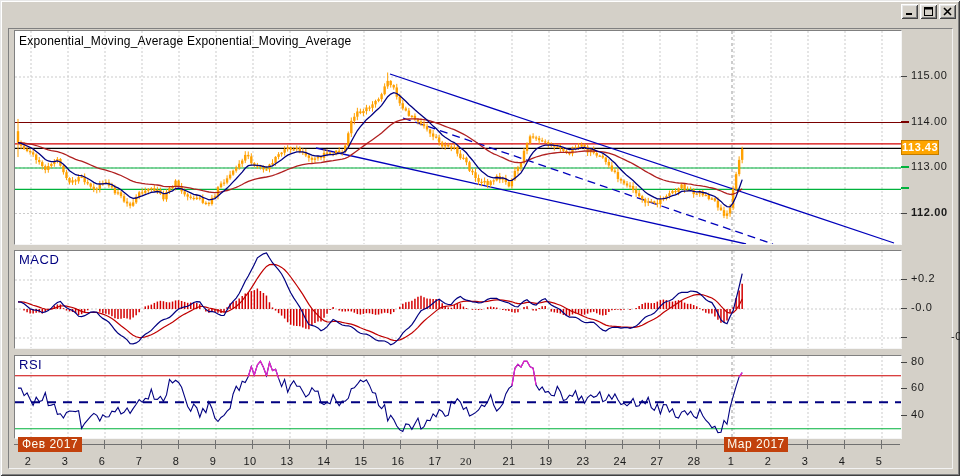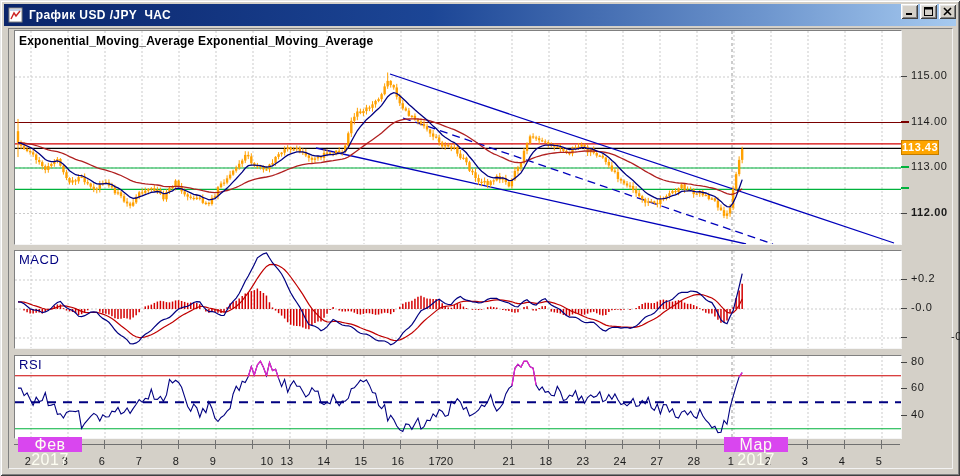--- a/index.html
+++ b/index.html
@@ -15,45 +15,37 @@
   .wbtn{width:17px;height:15px;background:#D4D0C8;position:relative;
     box-shadow:inset 1px 1px 0 #fff,inset -1px -1px 0 #404040,inset 2px 2px 0 #E6E6E6,inset -2px -2px 0 #808080;
     display:flex;align-items:center;justify-content:center;cursor:pointer}
   .client-inset{position:absolute;left:8px;top:28px;width:945px;height:441px;background:#D4D0C8;
     border:1px solid;border-color:#808080 #F2F2F2 #F2F2F2 #808080}
   .panel{position:absolute;left:14px;background:#FFFFFF;border:1px solid;border-color:#808080 #F5F5F5 #F5F5F5 #808080}
   .panel svg{display:block}
   #panel-main{top:30px;width:888px;height:215px}
   #panel-macd{top:250px;width:888px;height:99px}
   #panel-rsi{top:355px;width:888px;height:84px}
-  .legend{position:absolute;left:19px;top:34px;font-size:12px;font-weight:bold;letter-spacing:.2px;z-index:5;white-space:pre}
+  .legend{position:absolute;left:19px;top:34px;font-size:12px;font-weight:normal;letter-spacing:.2px;z-index:5;white-space:pre}
   .panel-label{position:absolute;left:19px;color:#000080;font-size:13px;letter-spacing:.5px;z-index:5}
   .ylabel{position:absolute;left:911px;font-size:11px;color:#1a1a1a;letter-spacing:.6px;z-index:4}
   .ytick{position:absolute;left:901px;width:6px;height:1px;background:#444;z-index:4}
   .lvltick{position:absolute;left:901px;width:8px;height:2px;z-index:4}
   .price-badge{position:absolute;left:901px;top:140px;width:38px;height:15px;background:#FFA500;border:1px solid #C27C00;
     color:#fff;font-size:11px;font-weight:bold;text-align:center;line-height:13px;letter-spacing:.5px;z-index:6}
   .tl-line{position:absolute;left:14px;top:444px;width:886px;height:1px;background:#707070;z-index:3}
   .tl-tick{position:absolute;width:1px;height:9px;top:440px;background:#707070;z-index:3}
   .dlabel{position:absolute;top:455px;width:30px;text-align:center;font-size:11px;color:#1a1a1a;letter-spacing:.5px;z-index:4}
-  .month-badge{position:absolute;top:437px;width:64px;height:15px;background:#d946ef;color:#FDFDF2;
-    font-size:16px;text-align:center;line-height:15px;letter-spacing:.5px;z-index:6}
+  .month-badge{position:absolute;top:437px;width:64px;height:15px;background:#c2410c;color:#FDFDF2;
+    font-size:12px;text-align:center;line-height:15px;letter-spacing:.5px;z-index:6}
 </style>
 </head>
 <body>
 
 <div class="window">
-  <div class="titlebar">
-    <svg class="title-icon" viewBox="0 0 16 16">
-      <rect x="1" y="1" width="13" height="14" fill="#FFFFFF" stroke="#808080" stroke-width="1"></rect>
-      <rect x="2" y="2" width="11" height="2" fill="#C6D3E7"></rect>
-      <polyline points="3,12 6,6 8,9 12,4" fill="none" stroke="#CC2222" stroke-width="1.4"></polyline>
-    </svg>
-    <span class="title-text">График USD /JPY  ЧАС</span>
-  </div>
   <div class="winbtns">
     <div class="wbtn">
       <svg width="9" height="9" viewBox="0 0 9 9">
           <rect x="1" y="6" width="6" height="2" fill="#000"></rect>
         </svg>
     </div>
     <div class="wbtn">
       <svg width="9" height="9" viewBox="0 0 9 9">
           <rect x="0.5" y="0.5" width="8" height="8" fill="none" stroke="#000"></rect>
           <rect x="0.5" y="0.5" width="8" height="2" fill="#000"></rect>
@@ -926,37 +918,37 @@
       <div class="dlabel" style="left: 50px;">3</div>
       <div class="tl-tick" style="left: 104px;"></div>
       <div class="dlabel" style="left: 87px;">6</div>
       <div class="tl-tick" style="left: 141px;"></div>
       <div class="dlabel" style="left: 124px;">7</div>
       <div class="tl-tick" style="left: 178px;"></div>
       <div class="dlabel" style="left: 161px;">8</div>
       <div class="tl-tick" style="left: 215px;"></div>
       <div class="dlabel" style="left: 198px;">9</div>
       <div class="tl-tick" style="left: 252px;"></div>
-      <div class="dlabel" style="left: 252px;">10</div>
+      <div class="dlabel" style="left: 235px;">10</div>
       <div class="tl-tick" style="left: 289px;"></div>
       <div class="dlabel" style="left: 272px;">13</div>
       <div class="tl-tick" style="left: 326px;"></div>
       <div class="dlabel" style="left: 309px;">14</div>
       <div class="tl-tick" style="left: 363px;"></div>
       <div class="dlabel" style="left: 346px;">15</div>
       <div class="tl-tick" style="left: 400px;"></div>
       <div class="dlabel" style="left: 383px;">16</div>
       <div class="tl-tick" style="left: 437px;"></div>
       <div class="dlabel" style="left: 420px;">17</div>
       <div class="tl-tick" style="left: 474px;"></div>
-      <div class="dlabel" style="left: 432px;">20</div>
+      <div class="dlabel" style="left: 451px; font-family: Liberation Serif, serif;">20</div>
       <div class="tl-tick" style="left: 511px;"></div>
       <div class="dlabel" style="left: 494px;">21</div>
       <div class="tl-tick" style="left: 548px;"></div>
-      <div class="dlabel" style="left: 531px;">18</div>
+      <div class="dlabel" style="left: 531px;">19</div>
       <div class="tl-tick" style="left: 585px;"></div>
       <div class="dlabel" style="left: 568px;">23</div>
       <div class="tl-tick" style="left: 622px;"></div>
       <div class="dlabel" style="left: 605px;">24</div>
       <div class="tl-tick" style="left: 659px;"></div>
       <div class="dlabel" style="left: 642px;">27</div>
       <div class="tl-tick" style="left: 696px;"></div>
       <div class="dlabel" style="left: 679px;">28</div>
       <div class="tl-tick" style="left: 733px;"></div>
       <div class="dlabel" style="left: 716px;">1</div>

